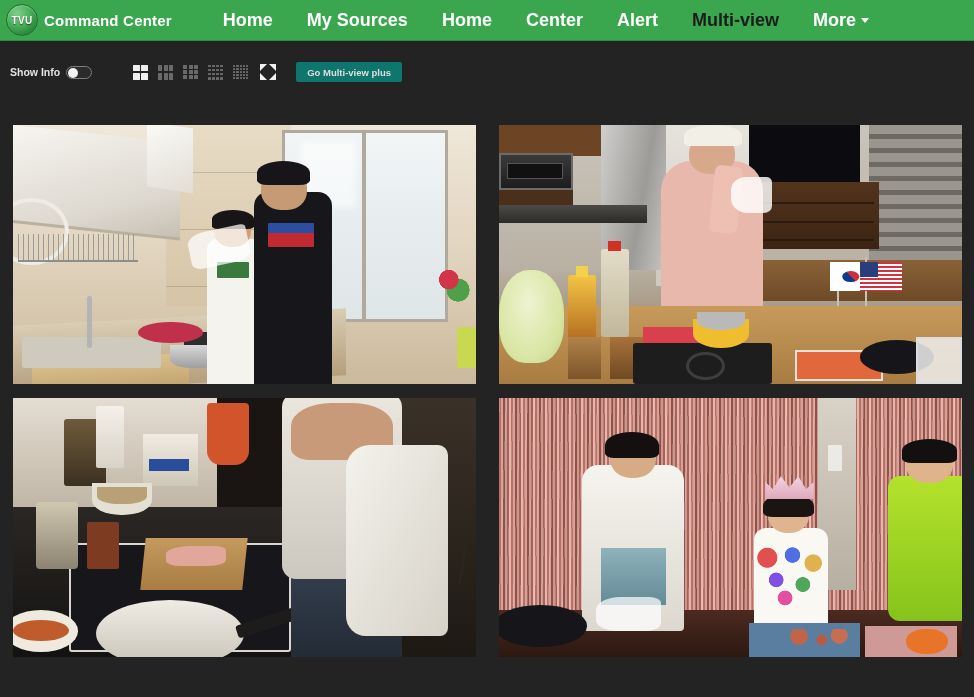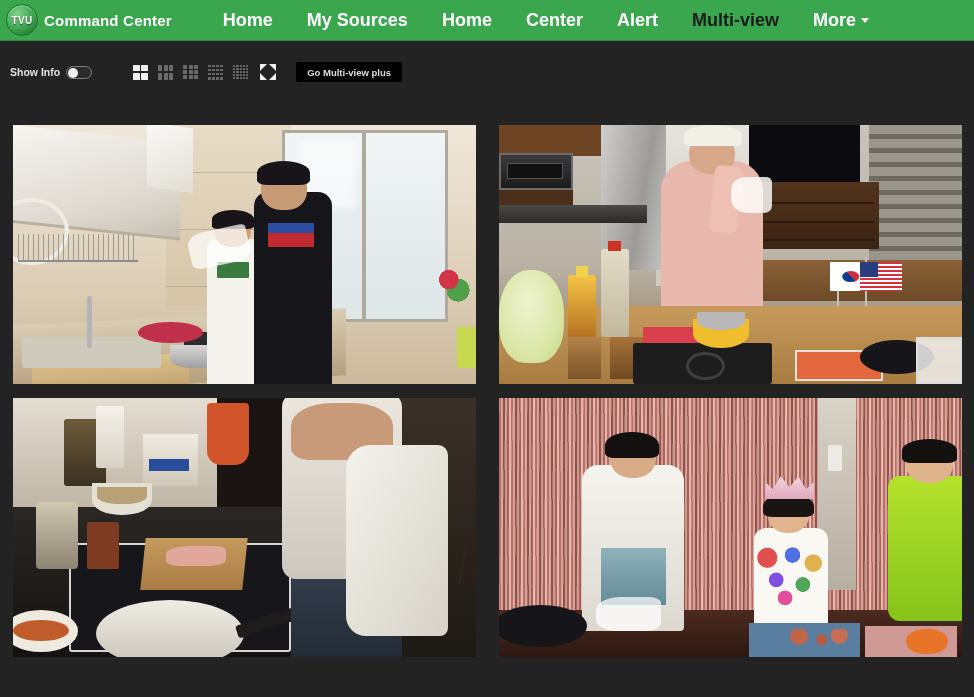--- a/index.html
+++ b/index.html
@@ -168,21 +168,21 @@
     border-style: solid;
   }
   .fs-tl { border-width: 7px 7px 0 0; border-color: #f1f1f1 transparent transparent transparent; top:0; left:0;}
   .fs-tr { border-width: 0 7px 7px 0; border-color: transparent #f1f1f1 transparent transparent; top:0; right:0;}
   .fs-bl { border-width: 7px 0 0 7px; border-color: transparent transparent transparent #f1f1f1; bottom:0; left:0;}
   .fs-br { border-width: 0 0 7px 7px; border-color: transparent transparent #f1f1f1 transparent; bottom:0; right:0;}
 
   .mvplus-btn {
     margin-left: 20px;
     height: 20px;
-    background: #000000;
+    background: #0f766e;
     border: none;
     border-radius: 2px;
     color: #dedede;
     font-size: 9.5px;
     font-weight: bold;
     font-family: "Liberation Sans", sans-serif;
     padding: 0 11px;
     cursor: pointer;
     white-space: nowrap;
   }

